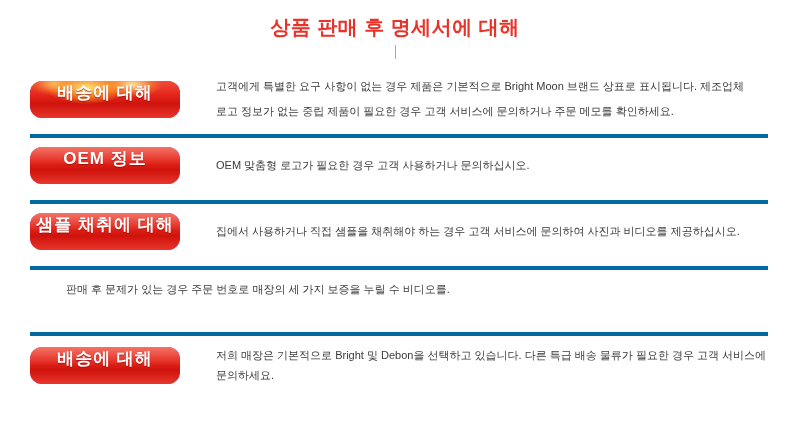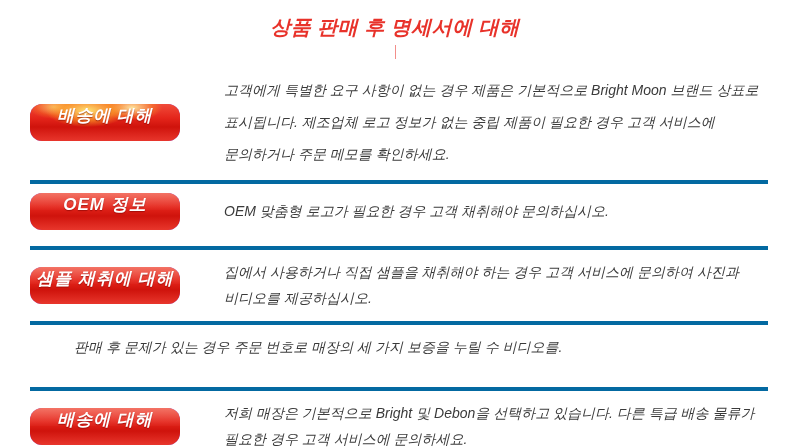--- a/index.html
+++ b/index.html
@@ -12,21 +12,20 @@
     background: #ffffff;
     font-family: "Liberation Sans", sans-serif;
     color: #333333;
     overflow: hidden;
   }
   .page {
     position: relative;
     width: 790px;
     height: 436px;
     box-sizing: border-box;
-    font-style: italic;
   }
   .page-title {
     text-align: center;
     font-size: 20px;
     font-weight: bold;
     color: #e8322a;
     letter-spacing: 0.5px;
     padding-top: 14px;
     padding-bottom: 4px;
     margin: 0;
@@ -105,26 +104,25 @@
   }
   .badge.sheen::after {
     content: "";
     position: absolute;
     left: 0; top: 0; right: 0; height: 48%;
     background: linear-gradient(to bottom, rgba(255,255,255,0.22), rgba(255,255,255,0.02));
     z-index: 2;
   }
   .row-text {
     flex: 1 1 auto;
-    padding-left: 20px;
-    font-size: 14px;
+    padding-left: 36px;
+    font-size: 11px;
     line-height: 1.9;
     color: #3a3a3a;
     word-break: keep-all;
-    margin-left: 24px;
   }
   .row-text.two-line {
     line-height: 2.3;
   }
 </style>
 </head>
 <body>
 
 <div class="page">
 
@@ -140,21 +138,21 @@
         </div>
         <div class="row-text two-line">고객에게 특별한 요구 사항이 없는 경우 제품은 기본적으로 Bright Moon 브랜드 상표로 표시됩니다. 제조업체 로고 정보가 없는 중립 제품이 필요한 경우 고객 서비스에 문의하거나 주문 메모를 확인하세요.</div>
       </div>
     </div>
 
     <div class="row">
       <div class="row-inner">
         <div class="badge sheen">
           <span class="badge-label">OEM 정보</span>
         </div>
-        <div class="row-text">OEM 맞춤형 로고가 필요한 경우 고객 채취해야 문의하십시오.</div>
+        <div class="row-text">OEM 맞춤형 로고가 필요한 경우 고객 사용하거나 문의하십시오.</div>
       </div>
     </div>
 
     <div class="row">
       <div class="row-inner">
         <div class="badge sheen">
           <span class="badge-label">샘플 채취에 대해</span>
         </div>
         <div class="row-text">집에서 사용하거나 직접 샘플을 채취해야 하는 경우 고객 서비스에 문의하여 사진과 비디오를 제공하십시오.</div>
       </div>

